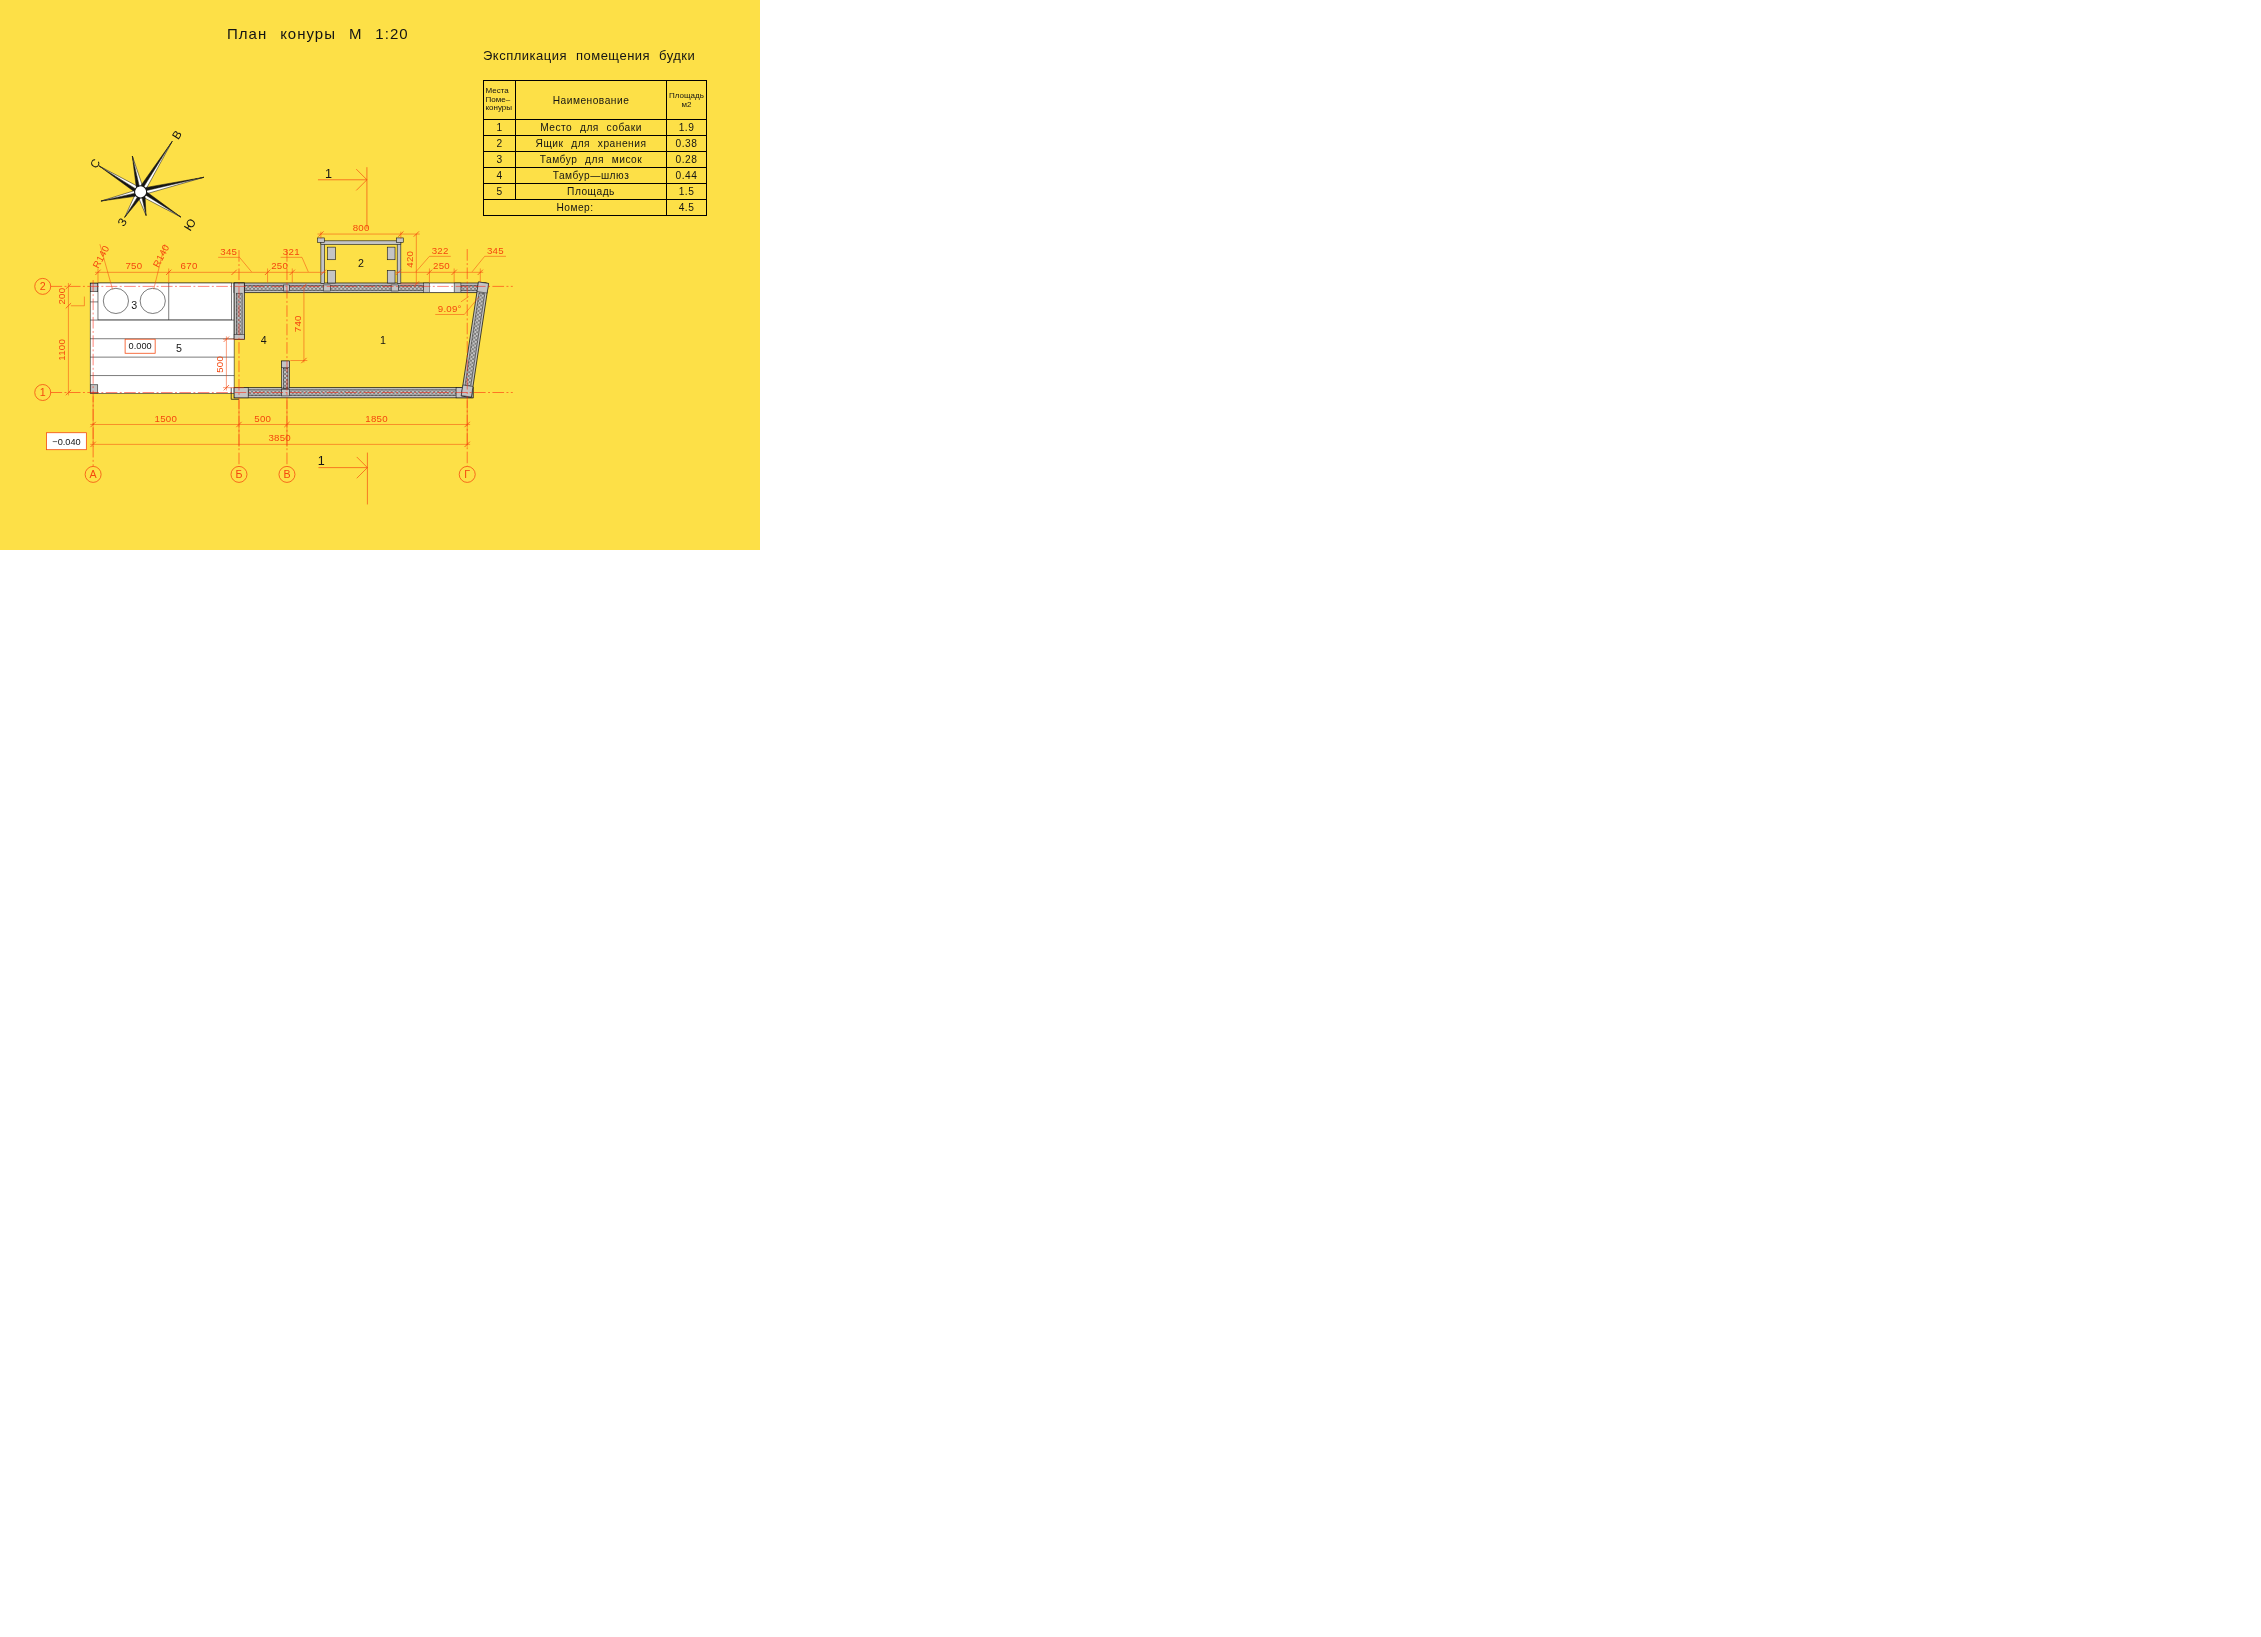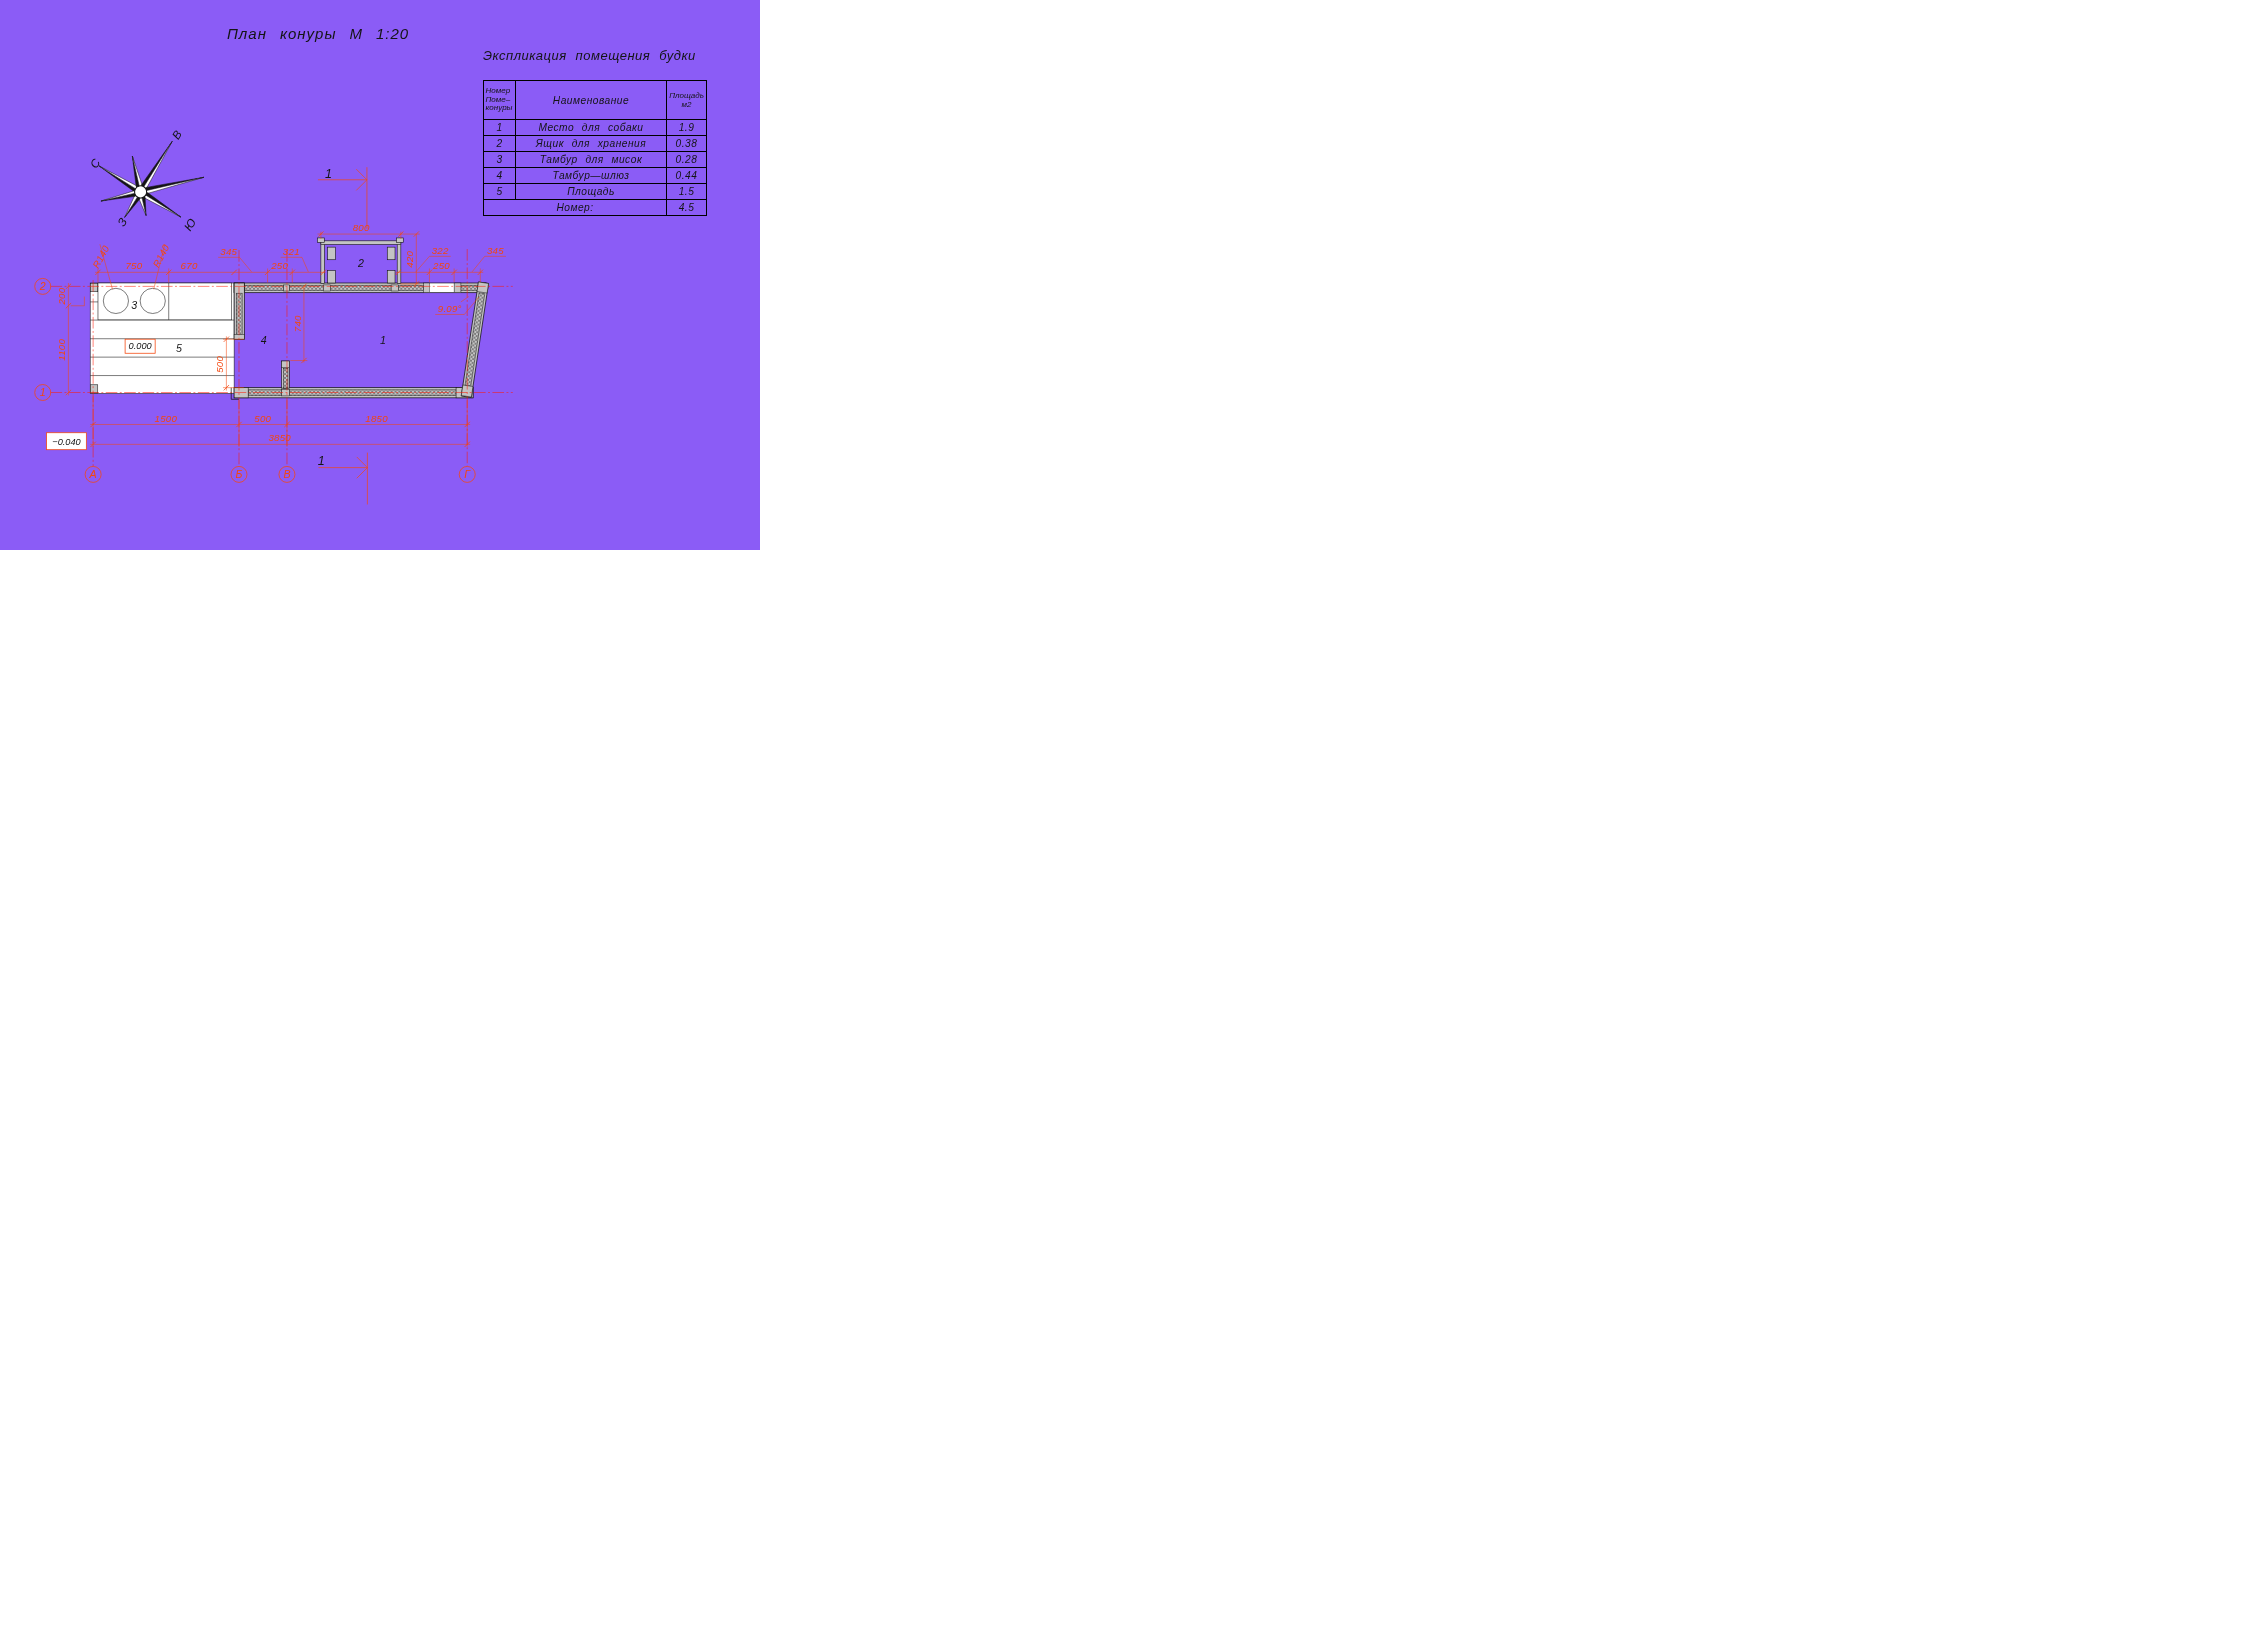--- a/index.html
+++ b/index.html
@@ -1,17 +1,17 @@
 <!DOCTYPE html>
 <html style="font-size:7.8px"><head>
 <meta charset="utf-8">
 <style>
   html,body{margin:0;padding:0;background:#fff;}
-  .page{position:relative;width:760px;height:550px;background:#8b5cf6;overflow:hidden;
-        font-family:"Liberation Sans", sans-serif;color:#111;font-style:italic;}
+  .page{position:relative;width:760px;height:550px;background:#fde047;overflow:hidden;
+        font-family:"Liberation Sans", sans-serif;color:#111;}
   .main-title{position:absolute;left:227px;top:25px;font-size:15px;letter-spacing:1px;
               word-spacing:7.8px;color:#141414;white-space:nowrap;}
   .expl{position:absolute;left:483px;top:48px;width:225px;}
   .expl-title{font-size:13px;letter-spacing:0.5px;word-spacing:4.8px;color:#141414;
               margin-bottom:17px;white-space:nowrap;}
   table.grid{border-collapse:collapse;width:224px;table-layout:fixed;}
   table.grid td{border:1px solid #000;padding:0;text-align:center;font-size:10.2px;
                 letter-spacing:0.5px;color:#141414;overflow:hidden;}
   table.grid{border:1.5px solid #000;}
   td.c-num{width:31px;}
@@ -38,21 +38,21 @@
 <div class="page">
 
   <div class="main-title">План конуры М 1:20</div>
 
   <div class="expl">
     <div class="expl-title">Экспликация помещения будки</div>
     <table class="grid">
       <tbody>
           <tr class="hdr">
         <td class="c-num">
-          <span class="hnum">Номер</span>
+          <span class="hnum">Места</span>
           <span class="hnum">Поме–</span>
           <span class="hnum">конуры</span>
         </td>
         <td class="c-name hname">Наименование</td>
         <td class="c-area">
           <span class="harea">Площадь</span>
           <span class="harea">м2</span>
         </td>
       </tr>
       <tr class="row">

